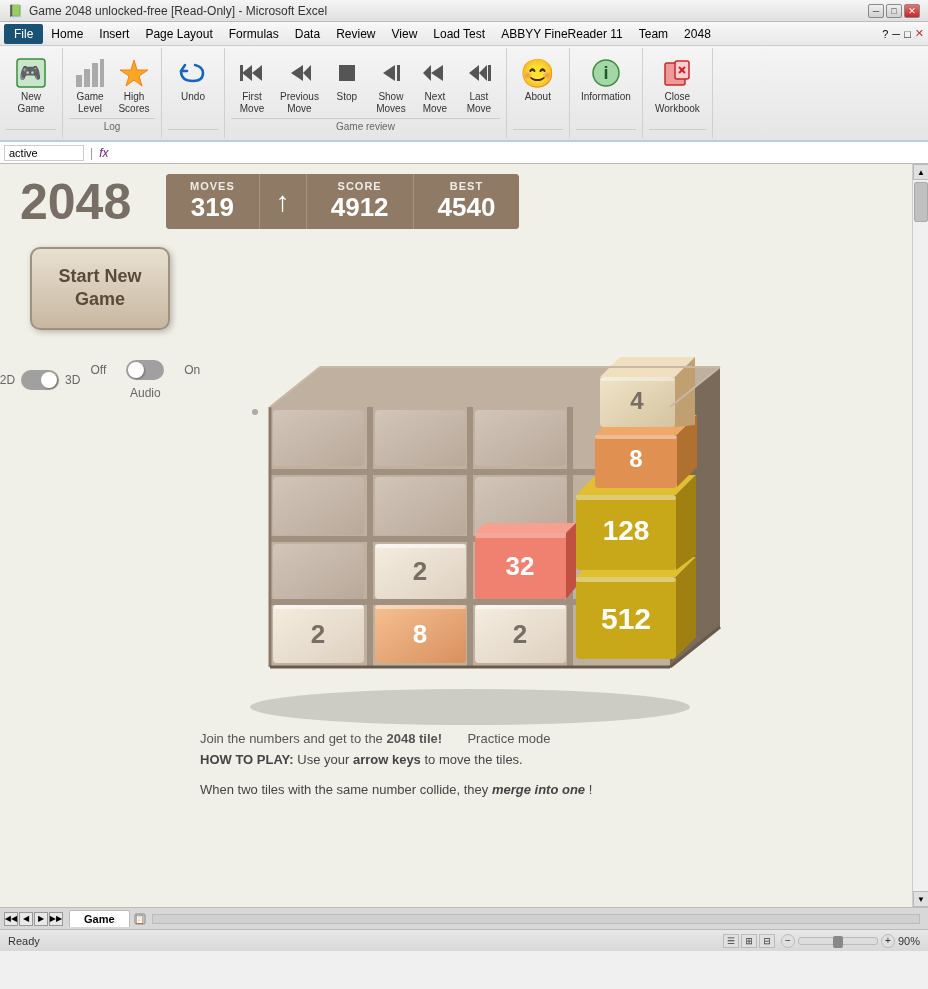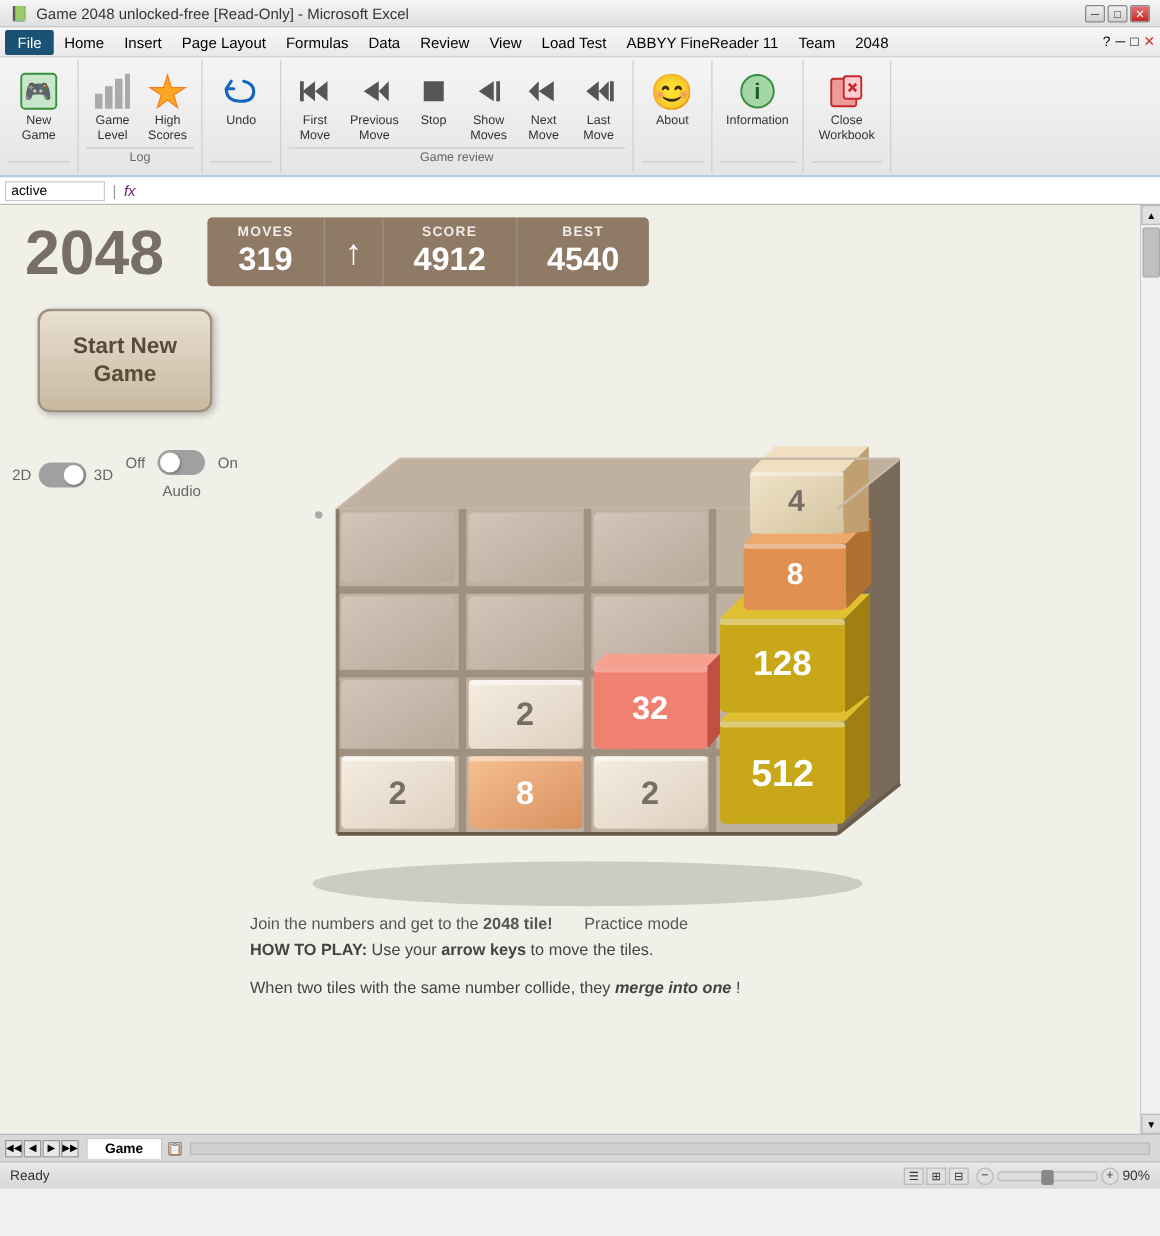--- a/index.html
+++ b/index.html
@@ -382,21 +382,21 @@
 
       <div style="margin-top:10px; display:flex; flex-direction:row; gap:10px;">
         <div style="display:flex; align-items:center; gap:6px;">
           <span style="font-size:12px; color:#666;">2D</span>
           <div style="width:38px; height:20px; background:#a0a0a0; border-radius:10px; position:relative; cursor:pointer;">
             <div style="width:16px; height:16px; background:white; border-radius:50%; position:absolute; top:2px; right:2px; box-shadow:1px 1px 2px rgba(0,0,0,0.3);"></div>
           </div>
           <span style="font-size:12px; color:#666;">3D</span>
         </div>
         <div style="display:flex; align-items:center; gap:6px; flex-direction:column;">
-          <div style="display:flex; align-items:center; gap:10px;justify-content:center;">
+          <div style="display:flex; align-items:center; gap:20px;justify-content:center;">
             <span style="font-size:12px; color:#666;">Off</span>
             <div style="width:38px; height:20px; background:#a0a0a0; border-radius:10px; position:relative; cursor:pointer;">
               <div style="width:16px; height:16px; background:white; border-radius:50%; position:absolute; top:2px; left:2px; box-shadow:1px 1px 2px rgba(0,0,0,0.3);"></div>
             </div>
             <span style="font-size:12px; color:#666;">On</span>
           </div>
           <span style="font-size:12px; color:#666;">Audio</span>
         </div>
       </div>
     </div>

